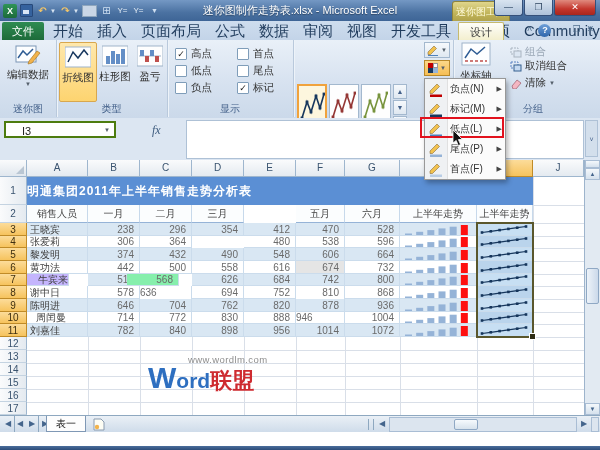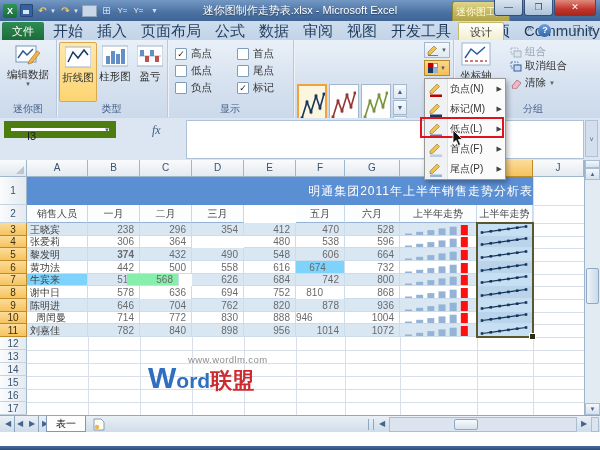--- a/index.html
+++ b/index.html
@@ -57,43 +57,43 @@
   .gsc{position:absolute;width:14px;height:15px;border:1px solid #A3B8CE;background:linear-gradient(#F6F9FC,#DFE8F1);
     font-size:7px;color:#44618A;text-align:center;line-height:14px;box-sizing:border-box;}
   .cbtn{position:absolute;width:26px;height:16px;border:1px solid #A3B8CE;background:linear-gradient(#F6F9FC,#DFE8F1);
     display:flex;align-items:center;justify-content:center;gap:2px;box-sizing:border-box;}
   .cbtn.pressed{background:linear-gradient(#FBD88A,#F6BE55);border-color:#B98A2C;}
   .sq4{width:10px;height:10px;display:grid;grid-template-columns:5px 5px;grid-template-rows:5px 5px;}
   .minirow{position:absolute;display:flex;align-items:center;gap:3px;font-size:10.5px;color:#333;white-space:nowrap;}
   .disab{color:#98A5B4;}
   
   .fbar{position:absolute;left:0;top:118px;width:600px;height:42px;background:#DCE6F2;border-bottom:1px solid #AEC1D6;}
-  .namebox{position:absolute;left:4px;top:3px;width:112px;height:17px;background:#fff;border:7px solid #4d7c0f;
+  .namebox{position:absolute;left:4px;top:3px;width:112px;height:17px;background:#fff;border:2px solid #4d7c0f;
     font-size:11px;color:#222;line-height:17px;padding-left:16px;box-sizing:border-box;}
   .nbcaret{position:absolute;right:3px;top:6px;font-size:6px;color:#55606B;}
   .fxlab{position:absolute;left:152px;top:5px;font-family:"Liberation Serif","DejaVu Serif",serif;
     font-style:italic;font-size:12px;color:#3E5C7F;}
   .ffield{position:absolute;left:186px;top:2px;width:396px;height:37px;background:#fff;border:1px solid #AEC1D6;}
   .fchev{position:absolute;left:585px;top:2px;width:13px;height:37px;background:#D3DFEC;border:1px solid #AEC1D6;
     font-size:7px;color:#44618A;text-align:center;line-height:37px;box-sizing:border-box;}
   
   .colh{position:absolute;top:0;height:17px;background:linear-gradient(#FAFBFC,#E4EAF0);
     border-right:1px solid #9EB6CE;border-bottom:1px solid #9EB6CE;box-sizing:border-box;
     font-size:10px;color:#39536F;text-align:center;line-height:16px;}
   .colh.sel,.rowh.sel{background:linear-gradient(#FCDC9A,#F6C35D);border-color:#C08B27;color:#3F2F10;}
   .rowh{position:absolute;left:0;width:27px;background:linear-gradient(90deg,#FAFBFC,#E4EAF0);
     border-right:1px solid #9EB6CE;border-bottom:1px solid #C4D3E1;box-sizing:border-box;
     font-size:10px;color:#39536F;text-align:center;}
   .selall{position:absolute;left:0;top:0;width:27px;height:17px;background:linear-gradient(#FAFBFC,#E0E7EE);
     border-right:1px solid #9EB6CE;border-bottom:1px solid #9EB6CE;box-sizing:border-box;}
   .selall:after{content:"";position:absolute;right:2px;bottom:2px;border-left:8px solid transparent;
     border-bottom:8px solid #B9C6D3;}
   #grid{position:absolute;left:27px;top:177px;width:557px;height:238px;background:#fff;overflow:hidden;}
-  .c-title{position:absolute;background:#5B8FD4;color:#fff;font-weight:normal;font-size:12px;
-    text-align:right;letter-spacing:1px;}
+  .c-title{position:absolute;background:#5B8FD4;color:#fff;font-weight:bold;font-size:12px;
+    text-align:left;letter-spacing:1px;}
   .c-head{position:absolute;background:#FBFDFE;border-right:1px solid #C7D9EB;border-bottom:1px solid #95B3D7;
     box-sizing:border-box;font-size:10px;color:#444;text-align:center;}
   .cell{position:absolute;border-right:1px solid #CBDCEC;border-bottom:1px solid #CBDCEC;box-sizing:border-box;
     font-size:10px;color:#404040;overflow:hidden;white-space:nowrap;}
   .gl{position:absolute;background:#D9DFE8;}
   .selrect{position:absolute;border:2px solid #5A572C;box-sizing:border-box;pointer-events:none;}
   .fillhandle{position:absolute;width:5px;height:5px;background:#2E2D15;border:1px solid #fff;box-sizing:content-box;}
   
   .vsb{position:absolute;left:584px;top:160px;width:16px;height:255px;background:#E2EAF2;border-left:1px solid #9DB4CC;box-sizing:border-box;}
   .vsb .box{position:absolute;left:0;width:15px;background:linear-gradient(#F4F8FB,#D5E1ED);border:1px solid #A9BDD4;
@@ -442,21 +442,21 @@
           <polyline points="4,8.5 12.8,7.3 21.6,6.1 30.4,4.9 39.2,3.7 48,2.5" fill="none" stroke="#16365C" stroke-width="1.2"></polyline>
           <rect x="2.7" y="7.2" width="2.6" height="2.6" fill="#16365C"></rect>
           <rect x="11.5" y="6" width="2.6" height="2.6" fill="#16365C"></rect>
           <rect x="20.3" y="4.8" width="2.6" height="2.6" fill="#16365C"></rect>
           <rect x="29.099999999999998" y="3.6000000000000005" width="2.6" height="2.6" fill="#16365C"></rect>
           <rect x="37.900000000000006" y="2.4000000000000004" width="2.6" height="2.6" fill="#16365C"></rect>
           <rect x="46.7" y="1.2" width="2.6" height="2.6" fill="#16365C"></rect>
         </svg>
       </div>
       <div class="cell" style="left: 0px; top: 71px; width: 61px; height: 13px; line-height: 13px; padding-left: 3px; background: rgb(217, 231, 243);">黎发明</div>
-      <div class="cell" style="left: 61px; top: 71px; width: 52px; height: 13px; line-height: 13px; text-align: right; padding-right: 5px; background: rgb(217, 231, 243); color: rgb(106, 106, 106); font-weight: bold;">374</div>
+      <div class="cell" style="left: 61px; top: 71px; width: 52px; height: 13px; line-height: 13px; text-align: right; padding-right: 5px; background: rgb(217, 231, 243); color: rgb(106, 106, 106);">374</div>
       <div class="cell" style="left: 113px; top: 71px; width: 52px; height: 13px; line-height: 13px; text-align: right; padding-right: 5px; background: rgb(217, 231, 243); color: rgb(106, 106, 106);">432</div>
       <div class="cell" style="left: 165px; top: 71px; width: 52px; height: 13px; line-height: 13px; text-align: right; padding-right: 5px; background: rgb(217, 231, 243); color: rgb(106, 106, 106);">490</div>
       <div class="cell" style="left: 217px; top: 71px; width: 52px; height: 13px; line-height: 13px; text-align: right; padding-right: 5px; background: rgb(217, 231, 243); color: rgb(106, 106, 106);">548</div>
       <div class="cell" style="left: 269px; top: 71px; width: 49px; height: 13px; line-height: 13px; text-align: right; padding-right: 5px; background: rgb(217, 231, 243); color: rgb(106, 106, 106);">606</div>
       <div class="cell" style="left: 318px; top: 71px; width: 55px; height: 13px; line-height: 13px; text-align: right; padding-right: 5px; background: rgb(217, 231, 243); color: rgb(106, 106, 106);">664</div>
       <div class="cell" style="left: 373px; top: 71px; width: 77px; height: 13px; background: rgb(217, 231, 243);">
         <svg width="73" height="11" style="position: absolute; left: 2px; top: 1px;">
           <rect x="3" y="9.5" width="7" height="1.5" fill="#95B3D7"></rect>
           <rect x="14.166666666666666" y="7.8" width="7" height="3.2" fill="#95B3D7"></rect>
           <rect x="25.333333333333332" y="6.1" width="7" height="4.9" fill="#95B3D7"></rect>
@@ -474,21 +474,21 @@
           <rect x="29.099999999999998" y="3.6000000000000005" width="2.6" height="2.6" fill="#16365C"></rect>
           <rect x="37.900000000000006" y="2.4000000000000004" width="2.6" height="2.6" fill="#16365C"></rect>
           <rect x="46.7" y="1.2" width="2.6" height="2.6" fill="#16365C"></rect>
         </svg>
       </div>
       <div class="cell" style="left: 0px; top: 84px; width: 61px; height: 13px; line-height: 13px; padding-left: 3px; background: rgb(255, 255, 255);">黄功法</div>
       <div class="cell" style="left: 61px; top: 84px; width: 52px; height: 13px; line-height: 13px; text-align: right; padding-right: 5px; background: rgb(255, 255, 255); color: rgb(106, 106, 106);">442</div>
       <div class="cell" style="left: 113px; top: 84px; width: 52px; height: 13px; line-height: 13px; text-align: right; padding-right: 5px; background: rgb(255, 255, 255); color: rgb(106, 106, 106);">500</div>
       <div class="cell" style="left: 165px; top: 84px; width: 52px; height: 13px; line-height: 13px; text-align: right; padding-right: 5px; background: rgb(255, 255, 255); color: rgb(106, 106, 106);">558</div>
       <div class="cell" style="left: 217px; top: 84px; width: 52px; height: 13px; line-height: 13px; text-align: right; padding-right: 5px; background: rgb(255, 255, 255); color: rgb(106, 106, 106);">616</div>
-      <div class="cell" style="left: 269px; top: 84px; width: 49px; height: 13px; line-height: 13px; text-align: center; padding-right: 5px; background: #7dd3fc; color: rgb(106, 106, 106);">674</div>
+      <div class="cell" style="left: 269px; top: 84px; width: 49px; height: 13px; line-height: 13px; text-align: right; padding-right: 5px; background: #e5e5e5; color: rgb(106, 106, 106);">674</div>
       <div class="cell" style="left: 318px; top: 84px; width: 55px; height: 13px; line-height: 13px; text-align: right; padding-right: 5px; background: rgb(255, 255, 255); color: rgb(106, 106, 106);">732</div>
       <div class="cell" style="left: 373px; top: 84px; width: 77px; height: 13px; background: rgb(255, 255, 255);">
         <svg width="73" height="11" style="position: absolute; left: 2px; top: 1px;">
           <rect x="3" y="9.5" width="7" height="1.5" fill="#95B3D7"></rect>
           <rect x="14.166666666666666" y="7.8" width="7" height="3.2" fill="#95B3D7"></rect>
           <rect x="25.333333333333332" y="6.1" width="7" height="4.9" fill="#95B3D7"></rect>
           <rect x="36.5" y="4.4" width="7" height="6.6" fill="#95B3D7"></rect>
           <rect x="47.666666666666664" y="2.6999999999999993" width="7" height="8.3" fill="#95B3D7"></rect>
           <rect x="58.833333333333336" y="1" width="7" height="10" fill="#FE1010"></rect>
         </svg>
@@ -497,21 +497,21 @@
         <svg width="52" height="11" style="position: absolute; left: 1px; top: 1px;">
           <polyline points="4,8.5 12.8,7.3 21.6,6.1 30.4,4.9 39.2,3.7 48,2.5" fill="none" stroke="#16365C" stroke-width="1.2"></polyline>
           <rect x="2.7" y="7.2" width="2.6" height="2.6" fill="#16365C"></rect>
           <rect x="11.5" y="6" width="2.6" height="2.6" fill="#16365C"></rect>
           <rect x="20.3" y="4.8" width="2.6" height="2.6" fill="#16365C"></rect>
           <rect x="29.099999999999998" y="3.6000000000000005" width="2.6" height="2.6" fill="#16365C"></rect>
           <rect x="37.900000000000006" y="2.4000000000000004" width="2.6" height="2.6" fill="#16365C"></rect>
           <rect x="46.7" y="1.2" width="2.6" height="2.6" fill="#16365C"></rect>
         </svg>
       </div>
-      <div class="cell" style="left: 0px; top: 97px; width: 61px; height: 12px; line-height: 12px; padding-left: 3px; background: #7dd3fc;">牛宾来</div>
+      <div class="cell" style="left: 0px; top: 97px; width: 42px; height: 12px; line-height: 12px; padding-left: 3px; background: #c4b5fd; text-align: right;">牛宾来</div>
       <div class="cell" style="left: 61px; top: 97px; width: 52px; height: 12px; line-height: 12px; text-align: right; padding-right: 5px; background: rgb(217, 231, 243); color: rgb(106, 106, 106);">510</div>
       <div class="cell" style="left: 100px; top: 97px; width: 52px; height: 12px; line-height: 12px; text-align: right; padding-right: 5px; background: #86efac; color: rgb(106, 106, 106);">568</div>
       <div class="cell" style="left: 165px; top: 97px; width: 52px; height: 12px; line-height: 12px; text-align: right; padding-right: 5px; background: rgb(217, 231, 243); color: rgb(106, 106, 106);">626</div>
       <div class="cell" style="left: 217px; top: 97px; width: 52px; height: 12px; line-height: 12px; text-align: right; padding-right: 5px; background: rgb(217, 231, 243); color: rgb(106, 106, 106);">684</div>
       <div class="cell" style="left: 269px; top: 97px; width: 49px; height: 12px; line-height: 12px; text-align: right; padding-right: 5px; background: rgb(217, 231, 243); color: rgb(106, 106, 106);">742</div>
       <div class="cell" style="left: 318px; top: 97px; width: 55px; height: 12px; line-height: 12px; text-align: right; padding-right: 5px; background: rgb(217, 231, 243); color: rgb(106, 106, 106);">800</div>
       <div class="cell" style="left: 373px; top: 97px; width: 77px; height: 12px; background: rgb(217, 231, 243);">
         <svg width="73" height="11" style="position: absolute; left: 2px; top: 0px;">
           <rect x="3" y="9.5" width="7" height="1.5" fill="#95B3D7"></rect>
           <rect x="14.166666666666666" y="7.8" width="7" height="3.2" fill="#95B3D7"></rect>
@@ -527,24 +527,24 @@
           <rect x="2.7" y="7.2" width="2.6" height="2.6" fill="#16365C"></rect>
           <rect x="11.5" y="6" width="2.6" height="2.6" fill="#16365C"></rect>
           <rect x="20.3" y="4.8" width="2.6" height="2.6" fill="#16365C"></rect>
           <rect x="29.099999999999998" y="3.6000000000000005" width="2.6" height="2.6" fill="#16365C"></rect>
           <rect x="37.900000000000006" y="2.4000000000000004" width="2.6" height="2.6" fill="#16365C"></rect>
           <rect x="46.7" y="1.2" width="2.6" height="2.6" fill="#16365C"></rect>
         </svg>
       </div>
       <div class="cell" style="left: 0px; top: 109px; width: 61px; height: 13px; line-height: 13px; padding-left: 3px; background: rgb(255, 255, 255);">谢中日</div>
       <div class="cell" style="left: 61px; top: 109px; width: 52px; height: 13px; line-height: 13px; text-align: right; padding-right: 5px; background: rgb(255, 255, 255); color: rgb(106, 106, 106);">578</div>
-      <div class="cell" style="left: 113px; top: 109px; width: 52px; height: 18px; line-height: 13px; text-align: right; padding-right: 5px; background: rgb(255, 255, 255); color: rgb(106, 106, 106);">636</div>
+      <div class="cell" style="left: 113px; top: 109px; width: 52px; height: 18px; line-height: 13px; text-align: left; background: rgb(255, 255, 255); color: rgb(106, 106, 106);">636</div>
       <div class="cell" style="left: 165px; top: 109px; width: 52px; height: 13px; line-height: 13px; text-align: right; padding-right: 5px; background: rgb(255, 255, 255); color: rgb(106, 106, 106);">694</div>
       <div class="cell" style="left: 217px; top: 109px; width: 52px; height: 13px; line-height: 13px; text-align: right; padding-right: 5px; background: rgb(255, 255, 255); color: rgb(106, 106, 106);">752</div>
-      <div class="cell" style="left: 269px; top: 109px; width: 49px; height: 21px; line-height: 13px; text-align: right; padding-right: 21px; background: rgb(255, 255, 255); color: rgb(106, 106, 106);">810</div>
+      <div class="cell" style="left: 269px; top: 109px; width: 49px; height: 21px; line-height: 13px; text-align: right; padding-right: 5px; background: rgb(255, 255, 255); color: rgb(106, 106, 106);">810</div>
       <div class="cell" style="left: 318px; top: 109px; width: 55px; height: 13px; line-height: 13px; text-align: right; padding-right: 5px; background: rgb(255, 255, 255); color: rgb(106, 106, 106);">868</div>
       <div class="cell" style="left: 373px; top: 109px; width: 77px; height: 13px; background: rgb(255, 255, 255);">
         <svg width="73" height="11" style="position: absolute; left: 2px; top: 1px;">
           <rect x="3" y="9.5" width="7" height="1.5" fill="#95B3D7"></rect>
           <rect x="14.166666666666666" y="7.8" width="7" height="3.2" fill="#95B3D7"></rect>
           <rect x="25.333333333333332" y="6.1" width="7" height="4.9" fill="#95B3D7"></rect>
           <rect x="36.5" y="4.4" width="7" height="6.6" fill="#95B3D7"></rect>
           <rect x="47.666666666666664" y="2.6999999999999993" width="7" height="8.3" fill="#95B3D7"></rect>
           <rect x="58.833333333333336" y="1" width="7" height="10" fill="#FE1010"></rect>
         </svg>
@@ -719,34 +719,34 @@
             <rect x="1" y="12.5" width="12" height="2.5" fill="#4A7EBB"></rect>
           </svg>
         </div>
         <div class="mlab">低点(L)</div>
         <div class="marr">▶</div>
       </div>
       <div class="mitem">
         <div class="micon">
           <svg width="14" height="15">
             <polygon points="1,9 8,2 10.5,4.5 3.5,11.5 1,11.5" fill="#F2C24E" stroke="#8A6D3B" stroke-width="0.6"></polygon>
-            <rect x="1" y="12.5" width="12" height="2.5" fill="#B9CDE5"></rect>
+            <rect x="1" y="12.5" width="12" height="2.5" fill="#95B3D7"></rect>
           </svg>
         </div>
-        <div class="mlab">首点(F)</div>
+        <div class="mlab">尾点(P)</div>
         <div class="marr">▶</div>
       </div>
       <div class="mitem">
         <div class="micon">
           <svg width="14" height="15">
             <polygon points="1,9 8,2 10.5,4.5 3.5,11.5 1,11.5" fill="#F2C24E" stroke="#8A6D3B" stroke-width="0.6"></polygon>
-            <rect x="1" y="12.5" width="12" height="2.5" fill="#95B3D7"></rect>
+            <rect x="1" y="12.5" width="12" height="2.5" fill="#B9CDE5"></rect>
           </svg>
         </div>
-        <div class="mlab">尾点(P)</div>
+        <div class="mlab">首点(F)</div>
         <div class="marr">▶</div>
       </div>
     </div>
   <div class="redbox"></div>
   <svg class="cursor" width="12" height="18">
     <polygon points="1,0 1,13 4.2,10.4 6.3,15.6 8.6,14.6 6.4,9.6 10.3,9.3" fill="#111" stroke="#fff" stroke-width="0.8"></polygon>
   </svg>
 
   <div class="tabbar">
     <span class="nav" style="position:absolute;left:2px;border-right:1px solid #8EA8C0;">◀</span>

